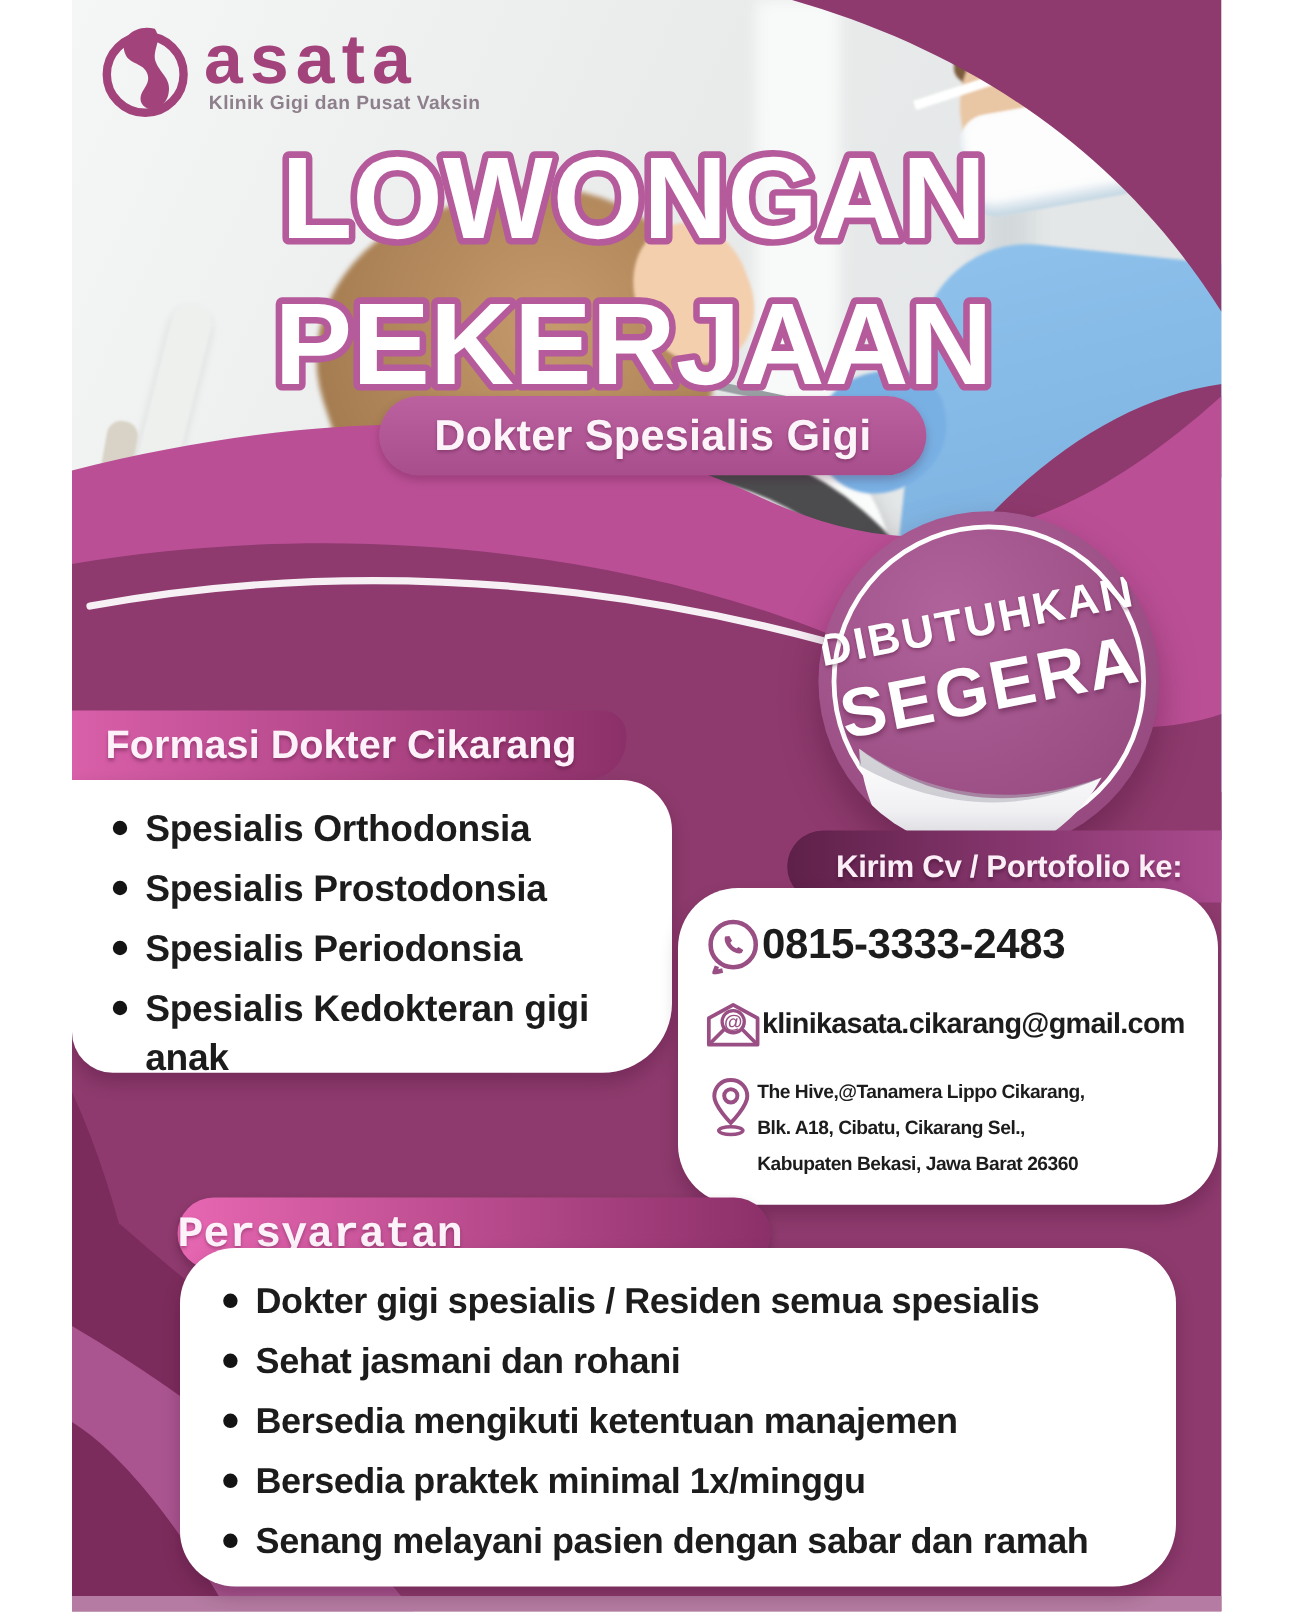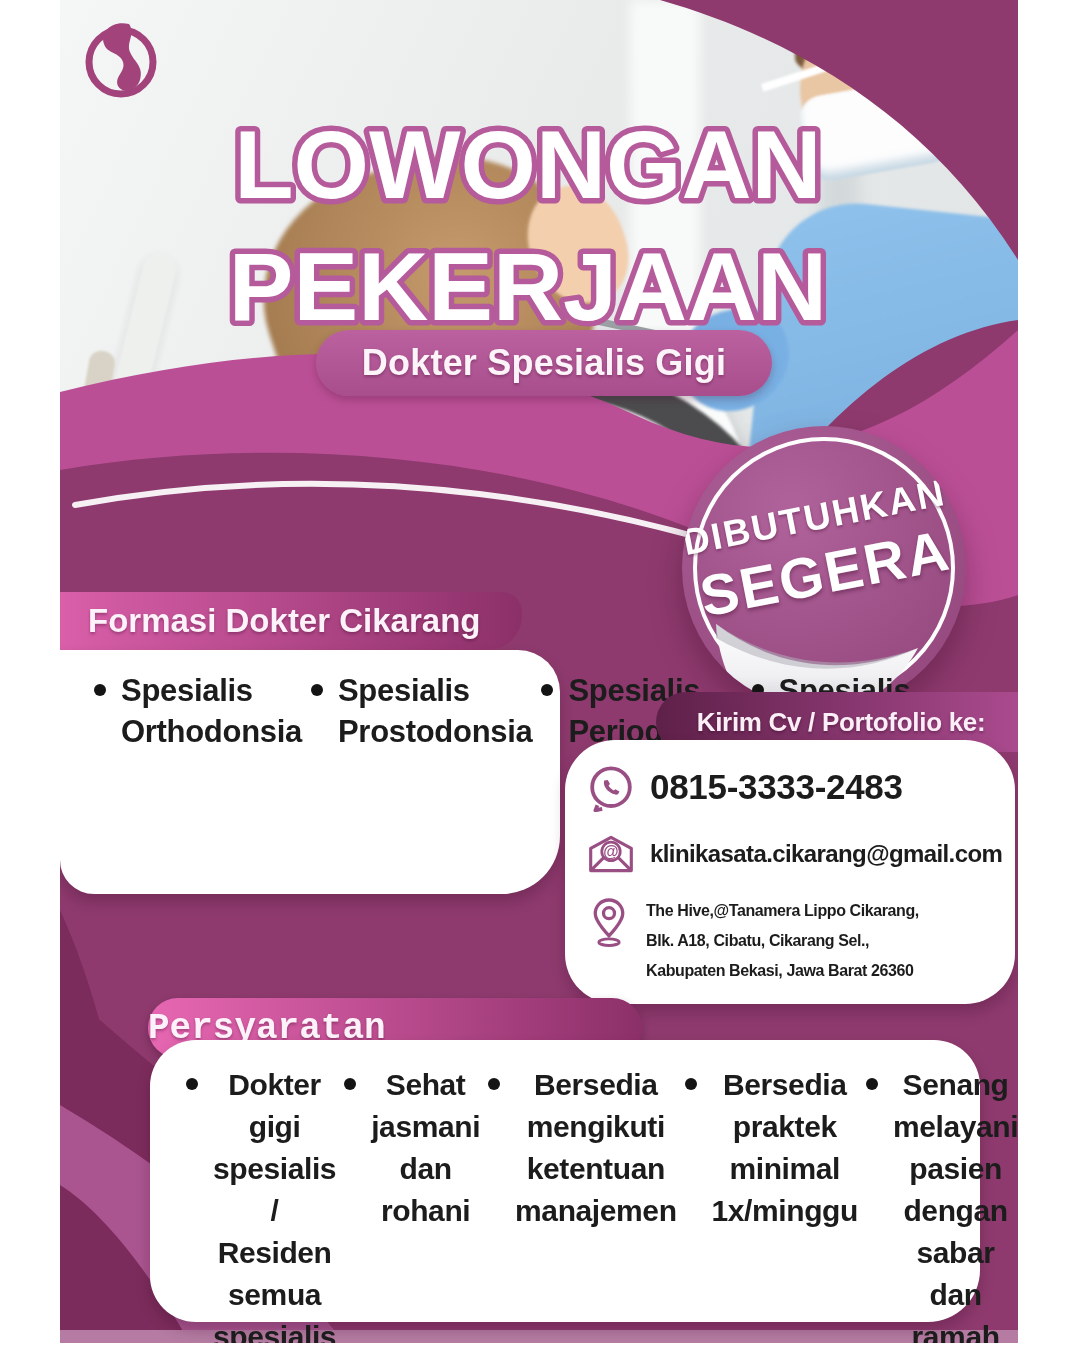--- a/index.html
+++ b/index.html
@@ -89,37 +89,37 @@
                  padding:20px 14px 0 34px;box-sizing:border-box;}
 
   .kirim-bar{position:absolute;left:596px;top:692px;width:362px;height:60px;
              background:linear-gradient(90deg,#5e2049,#aa4a8e);border-radius:30px 0 0 30px;
              display:flex;align-items:center;justify-content:center;box-sizing:border-box;padding:0 6px 0 14px;}
   .kirim-bar span{color:#fbeef7;font-size:26px;font-weight:bold;letter-spacing:-.3px;
                   text-shadow:0 2px 3px rgba(50,8,35,.4);}
   .contact-panel{position:absolute;left:505px;top:740px;width:450px;height:264px;background:#ffffff;
                  border-radius:50px;box-shadow:0 8px 14px rgba(50,8,35,.25);
                  padding:24px 14px 0 22px;box-sizing:border-box;display:flex;flex-direction:column;gap:20px;}
-  .crow{display:flex;align-items:flex-start;gap:15px;}
+  .crow{display:flex;align-items:flex-start;}
   .crow .cicon{flex:none;}
   .phone-text{color:#1c1c1c;font-size:35px;font-weight:bold;letter-spacing:-.3px;margin-top:3px;}
   .email-text{color:#1c1c1c;font-size:24px;font-weight:bold;letter-spacing:-.6px;margin-top:8px;}
   .addr-text{display:flex;flex-direction:column;gap:4px;margin-top:2px;}
   .addr-text span{color:#1c1c1c;font-size:16px;font-weight:bold;letter-spacing:-.4px;line-height:26px;}
 
   .persy-pill{position:absolute;left:88px;top:998px;width:494px;height:60px;border-radius:30px;
               background:linear-gradient(90deg,#e767b2,#8c3069);display:flex;align-items:center;
               box-shadow:0 4px 8px rgba(50,8,35,.3);font-family:Liberation Mono, monospace;}
   .persy-pill span{color:#fdf2f9;font-size:36px;font-weight:bold;text-shadow:0 2px 3px rgba(60,10,40,.35);}
   .persy-panel{position:absolute;left:90px;top:1040px;width:830px;height:282px;background:#ffffff;
                border-radius:46px 46px 52px 46px;box-shadow:0 8px 14px rgba(50,8,35,.25);
                padding:24px 22px 0 36px;box-sizing:border-box;}
 
   
-  .blist{display:flex;flex-direction:row;}
+  .blist{display:flex;flex-direction:column;}
   .formasi-panel .blist{gap:9px;}
   .persy-panel .blist{gap:8px;text-align:center;}
   .bitem{display:flex;gap:15px;align-items:flex-start;}
   .dot{flex:none;width:12px;height:12px;border-radius:50%;background:#141414;margin-top:14px;}
   .formasi-panel .bitem span.lbl{color:#1c1c1c;font-size:31px;font-weight:bold;letter-spacing:-.3px;line-height:41px;}
   .persy-panel .bitem span.lbl{color:#1c1c1c;font-size:30px;font-weight:bold;letter-spacing:-.4px;line-height:42px;}
 </style>
 </head>
 <body>
 
@@ -165,20 +165,24 @@
       <path d="M40,140 C130,220 230,290 305,352 L210,400 C140,330 70,285 0,255 L0,180 Z" fill="#7c2c5c"></path>
       <path d="M0,225 C110,290 210,370 285,463 L130,463 C85,385 40,330 0,305 Z" fill="#aa5590"></path>
     </svg>
     <div class="bottom-accent"></div>
 
     <div class="brand">
       <svg width="78" height="82" viewBox="0 0 78 82">
         <circle cx="39" cy="44" r="32" fill="none" stroke="#a3437c" stroke-width="7"></circle>
         <path d="M47,6 C30,2 18,14 22,26 C25,36 38,34 41,44 C44,54 32,58 36,68 C40,76 54,74 58,62 C62,48 52,44 48,34 C44,24 54,16 47,6 Z" fill="#a3437c"></path>
       </svg>
+      <div class="brand-text">
+        <span class="brand-name">asata</span>
+        <span class="brand-tag">Klinik Gigi dan Pusat Vaksin</span>
+      </div>
     </div>
 
     <svg class="title-svg" width="958" height="250" viewBox="0 0 958 250">
       <text x="468" y="100" text-anchor="middle" font-size="97">LOWONGAN</text>
       <text x="468" y="222" text-anchor="middle" font-size="97">PEKERJAAN</text>
     </svg>
 
     <div class="subtitle-pill">
       <span>Dokter Spesialis Gigi</span>
     </div>

